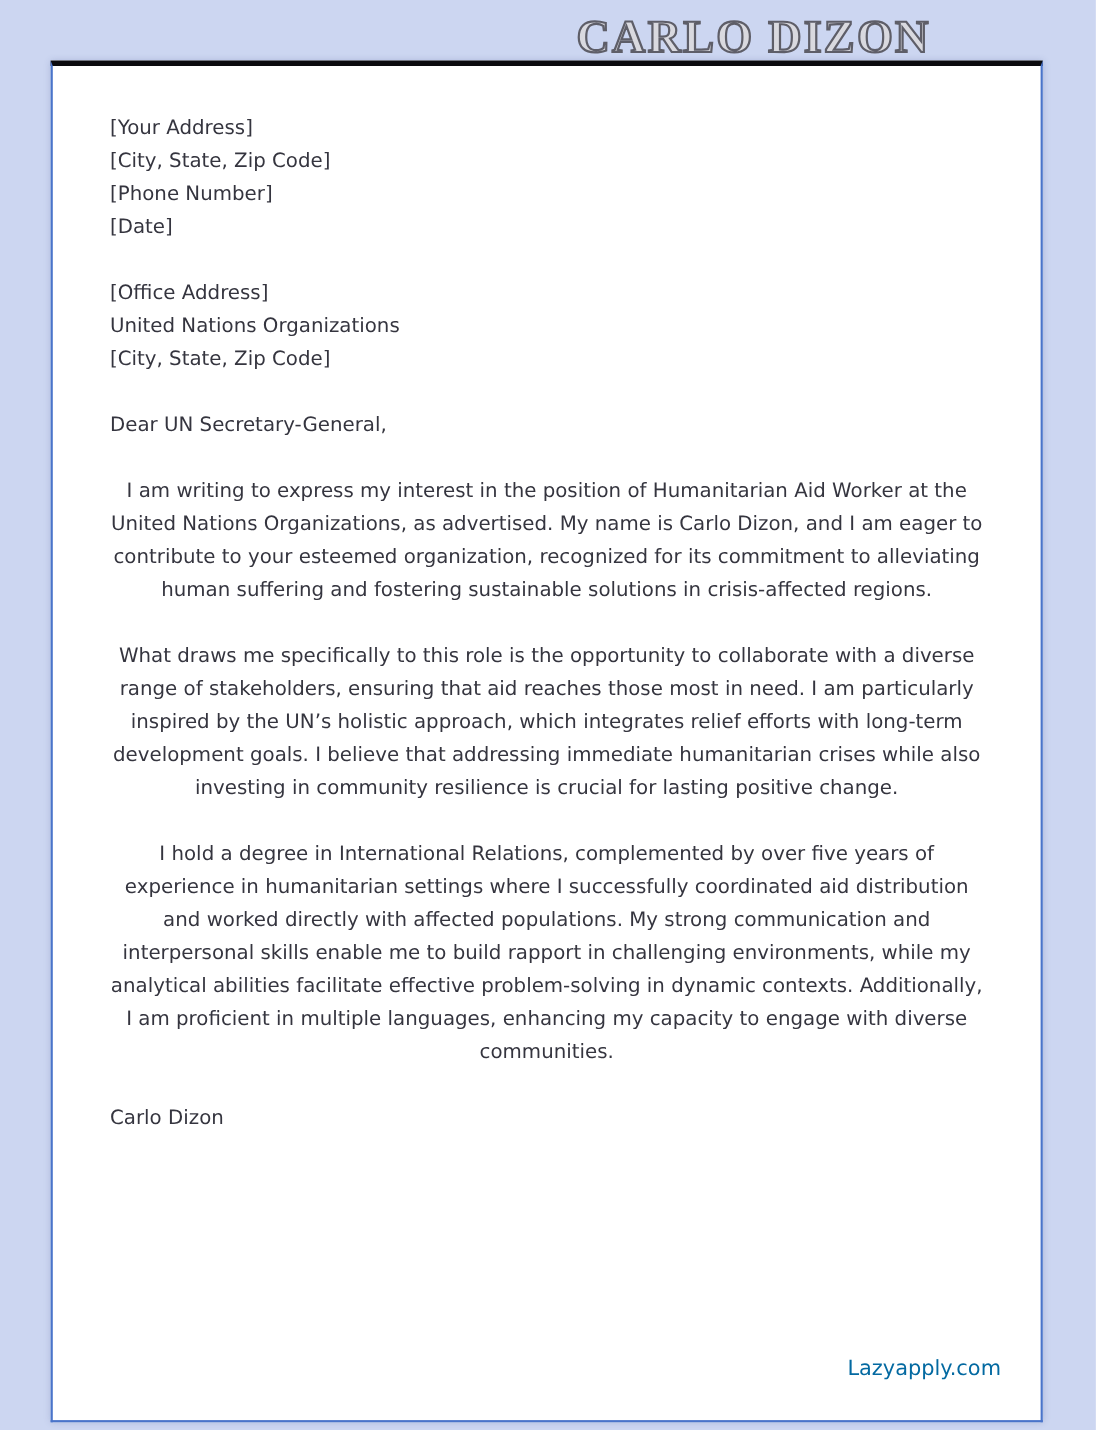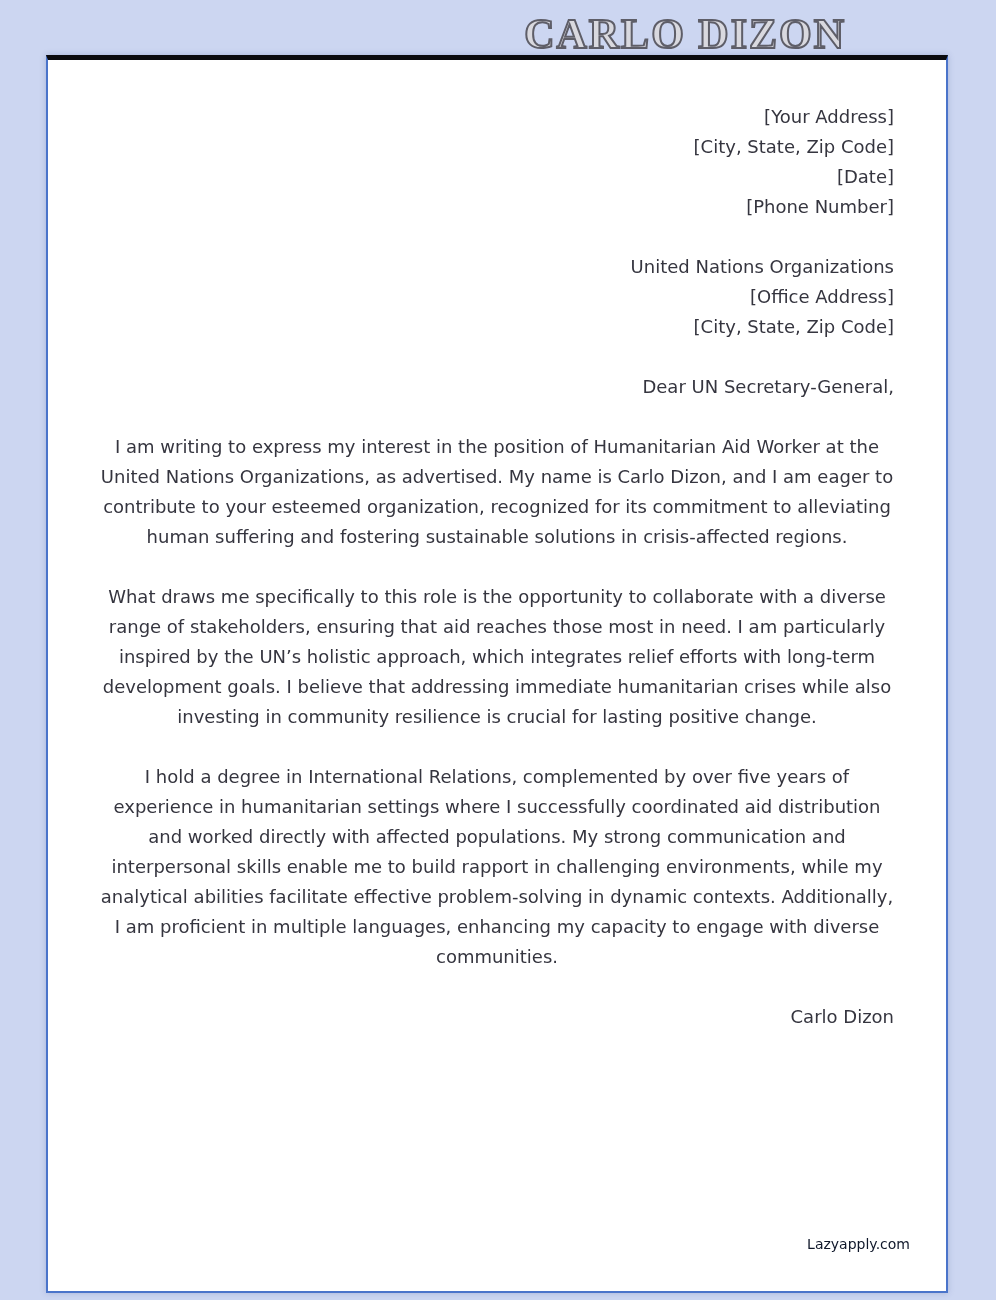--- a/index.html
+++ b/index.html
@@ -35,51 +35,51 @@
     height: 1238px;
     background: #ffffff;
     border: 2px solid #4a74ca;
     border-top: 5px solid #0b0b0e;
     box-shadow: 0 0 6px rgba(60,80,140,0.25);
     padding: 42px 52px 30px 52px;
     color: #35353f;
     font-size: 18px;
     line-height: 30px;
   }
-  .block { margin-bottom: 30px; text-align: right; }
+  .block { margin-bottom: 30px; }
   .line { display: block; }
   .paragraph { margin-bottom: 30px; text-align: center; }
   .watermark {
     position: absolute;
     right: 36px;
     bottom: 32px;
-    font-size: 14px;
-    color: #0f172a;
+    font-size: 19px;
+    color: #0369a1;
     margin-left: 24px;
   }
 </style>
 </head>
 <body>
 
 <div class="canvas">
 
   <div class="header-title">CARLO DIZON</div>
 
   <div class="page">
 
     <div class="block">
       <span class="line">[Your Address]</span>
       <span class="line">[City, State, Zip Code]</span>
+      <span class="line">[Phone Number]</span>
       <span class="line">[Date]</span>
-      <span class="line">[Phone Number]</span>
     </div>
 
     <div class="block">
+      <span class="line">[Office Address]</span>
       <span class="line">United Nations Organizations</span>
-      <span class="line">[Office Address]</span>
       <span class="line">[City, State, Zip Code]</span>
     </div>
 
     <div class="block">Dear UN Secretary-General,</div>
 
     <p class="paragraph">I am writing to express my interest in the position of Humanitarian Aid Worker at the United Nations Organizations, as advertised. My name is Carlo Dizon, and I am eager to contribute to your esteemed organization, recognized for its commitment to alleviating human suffering and fostering sustainable solutions in crisis-affected regions.</p>
     <p class="paragraph">What draws me specifically to this role is the opportunity to collaborate with a diverse range of stakeholders, ensuring that aid reaches those most in need. I am particularly inspired by the UN’s holistic approach, which integrates relief efforts with long-term development goals. I believe that addressing immediate humanitarian crises while also investing in community resilience is crucial for lasting positive change.</p>
     <p class="paragraph">I hold a degree in International Relations, complemented by over five years of experience in humanitarian settings where I successfully coordinated aid distribution and worked directly with affected populations. My strong communication and interpersonal skills enable me to build rapport in challenging environments, while my analytical abilities facilitate effective problem-solving in dynamic contexts. Additionally, I am proficient in multiple languages, enhancing my capacity to engage with diverse communities.</p>
 
 

